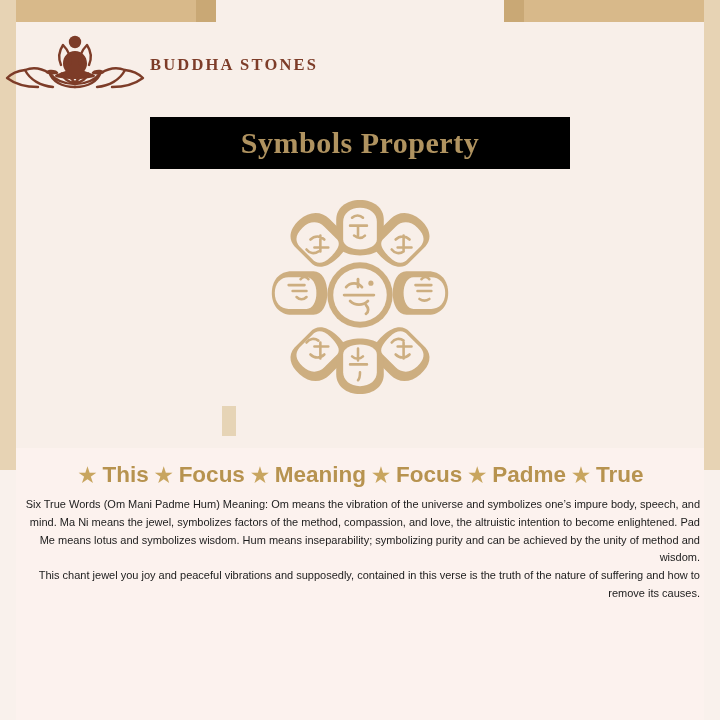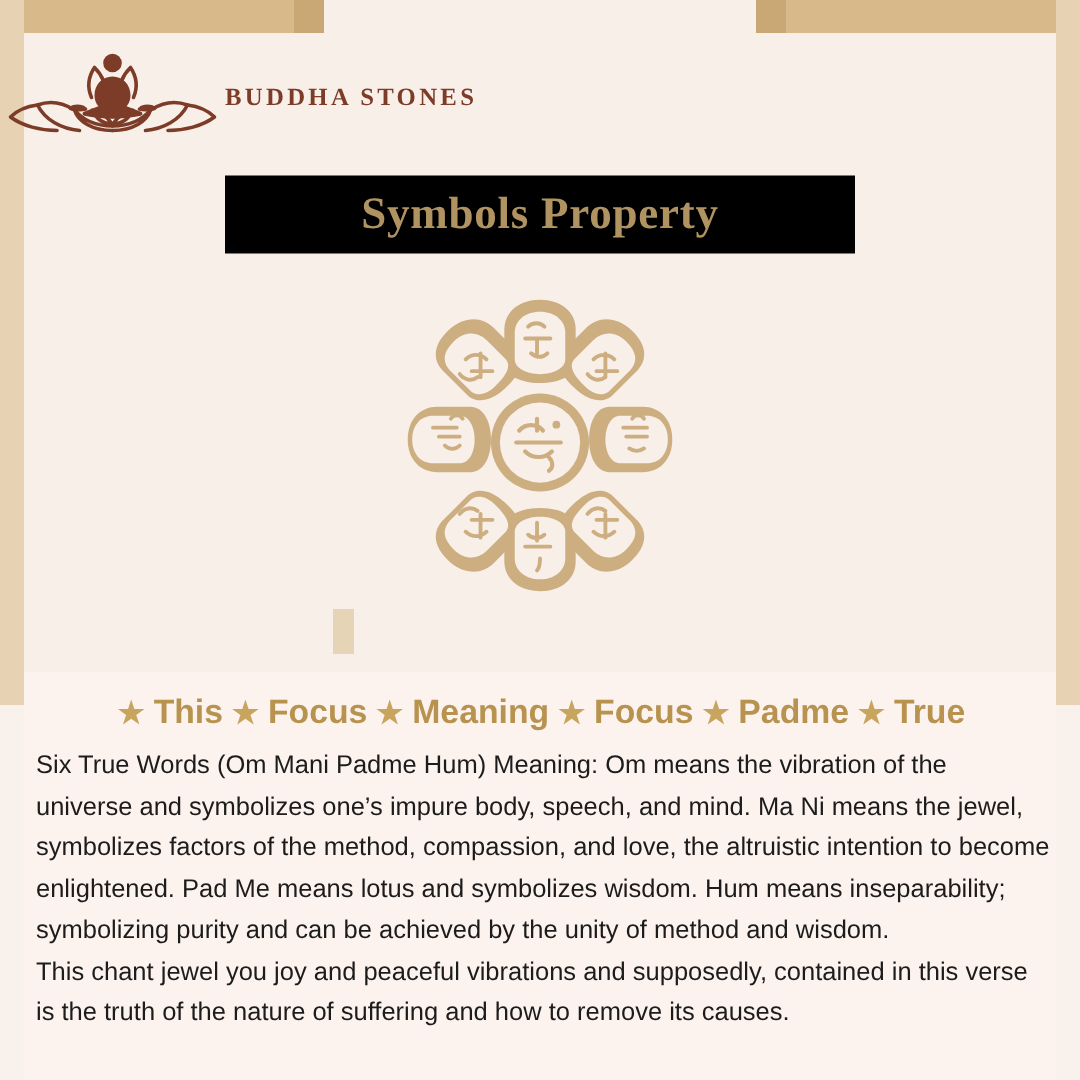--- a/index.html
+++ b/index.html
@@ -177,24 +177,25 @@
     font-family: "Liberation Sans", sans-serif;
   }
   .keywords .star {
     color: #c8a55f;
     font-size: 20px;
     margin: 0 2px;
   }
   .body-text {
     padding: 8px 0 0 8px;
     width: 676px;
-    font-size: 17px;
+    font-size: 11px;
     line-height: 1.62;
     color: #1c1c1c;
     font-family: "Liberation Sans", sans-serif;
+    text-align: right;
   }
   .body-text p {
     margin: 0;
   }
   .body-text p + p {
     margin-top: 0;
   }
 </style>
 </head>
 <body>

